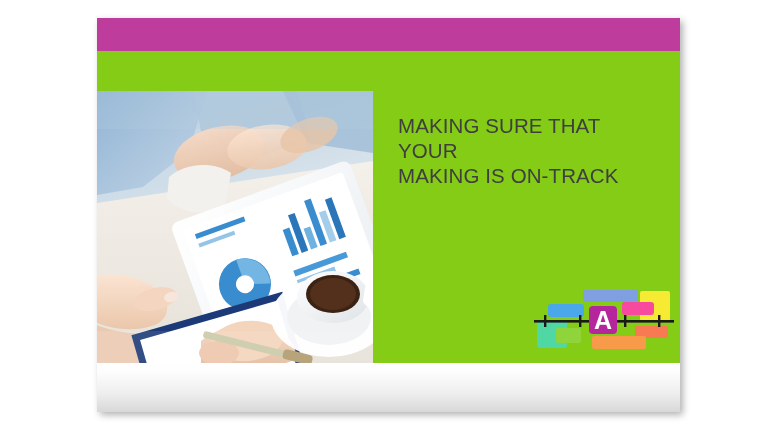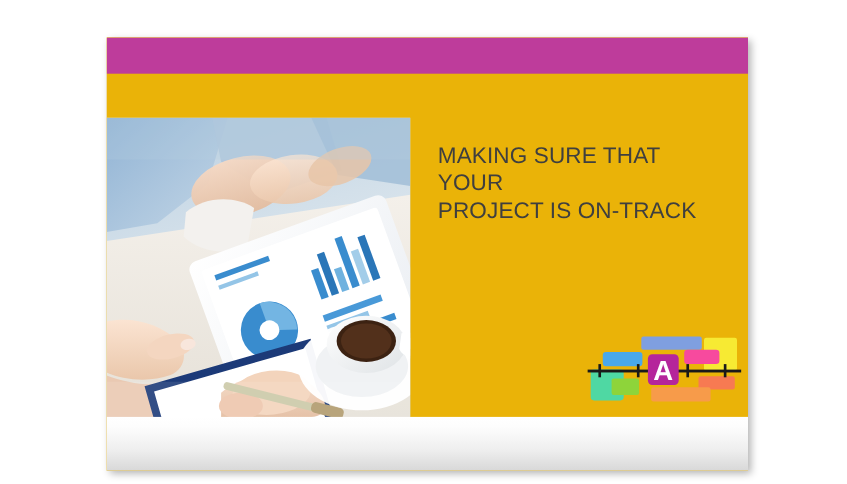--- a/index.html
+++ b/index.html
@@ -12,24 +12,24 @@
     height: 440px;
     overflow: hidden;
     font-family: "Liberation Sans", sans-serif;
     position: relative;
   }
 
   
   #slide-card {
     position: absolute;
     left: 97px;
-    top: 34px;
+    top: 18px;
     width: 583px;
     height: 394px;
-    background: #eab308;
+    background: #84cc16;
     box-shadow: 3px 3px 7px rgba(0,0,0,0.30);
     overflow: hidden;
   }
 
   
   #accent-bar {
     position: absolute;
     left: 0;
     top: 0;
     width: 583px;
@@ -205,21 +205,21 @@
       <ellipse cx="236" cy="203" rx="27" ry="19" fill="#3c2212"></ellipse>
       <ellipse cx="236" cy="203" rx="23" ry="16" fill="#52301b"></ellipse>
       <path d="M268 196 C286 192 292 206 282 214 C276 219 268 216 266 210 Z" fill="#ffffff"></path>
 
       <rect x="0" y="0" width="276" height="38" fill="#b9cee0" opacity="0.25"></rect>
       <rect x="0" y="240" width="276" height="32" fill="#ffffff" opacity="0.10"></rect>
     </svg>
   </div>
 
   <div id="text-column">
-    <h1 id="slide-title"><span>MAKING SURE THAT YOUR</span><br><span>PROJECT IS ON-TRACK</span></h1>
+    <h1 id="slide-title"><span>MAKING SURE THAT YOUR</span><br><span>MAKING IS ON-TRACK</span></h1>
   </div>
 
   <div id="gantt-graphic">
     <svg width="140" height="66" viewBox="0 0 140 66">
 
       <rect x="106" y="7" width="30" height="30" rx="2" fill="#f7ea33"></rect>
 
       <rect x="49" y="6" width="55" height="12" rx="2" fill="#7f9fe0"></rect>
 
       <rect x="88" y="18" width="32" height="13" rx="3" fill="#f74a9e"></rect>

